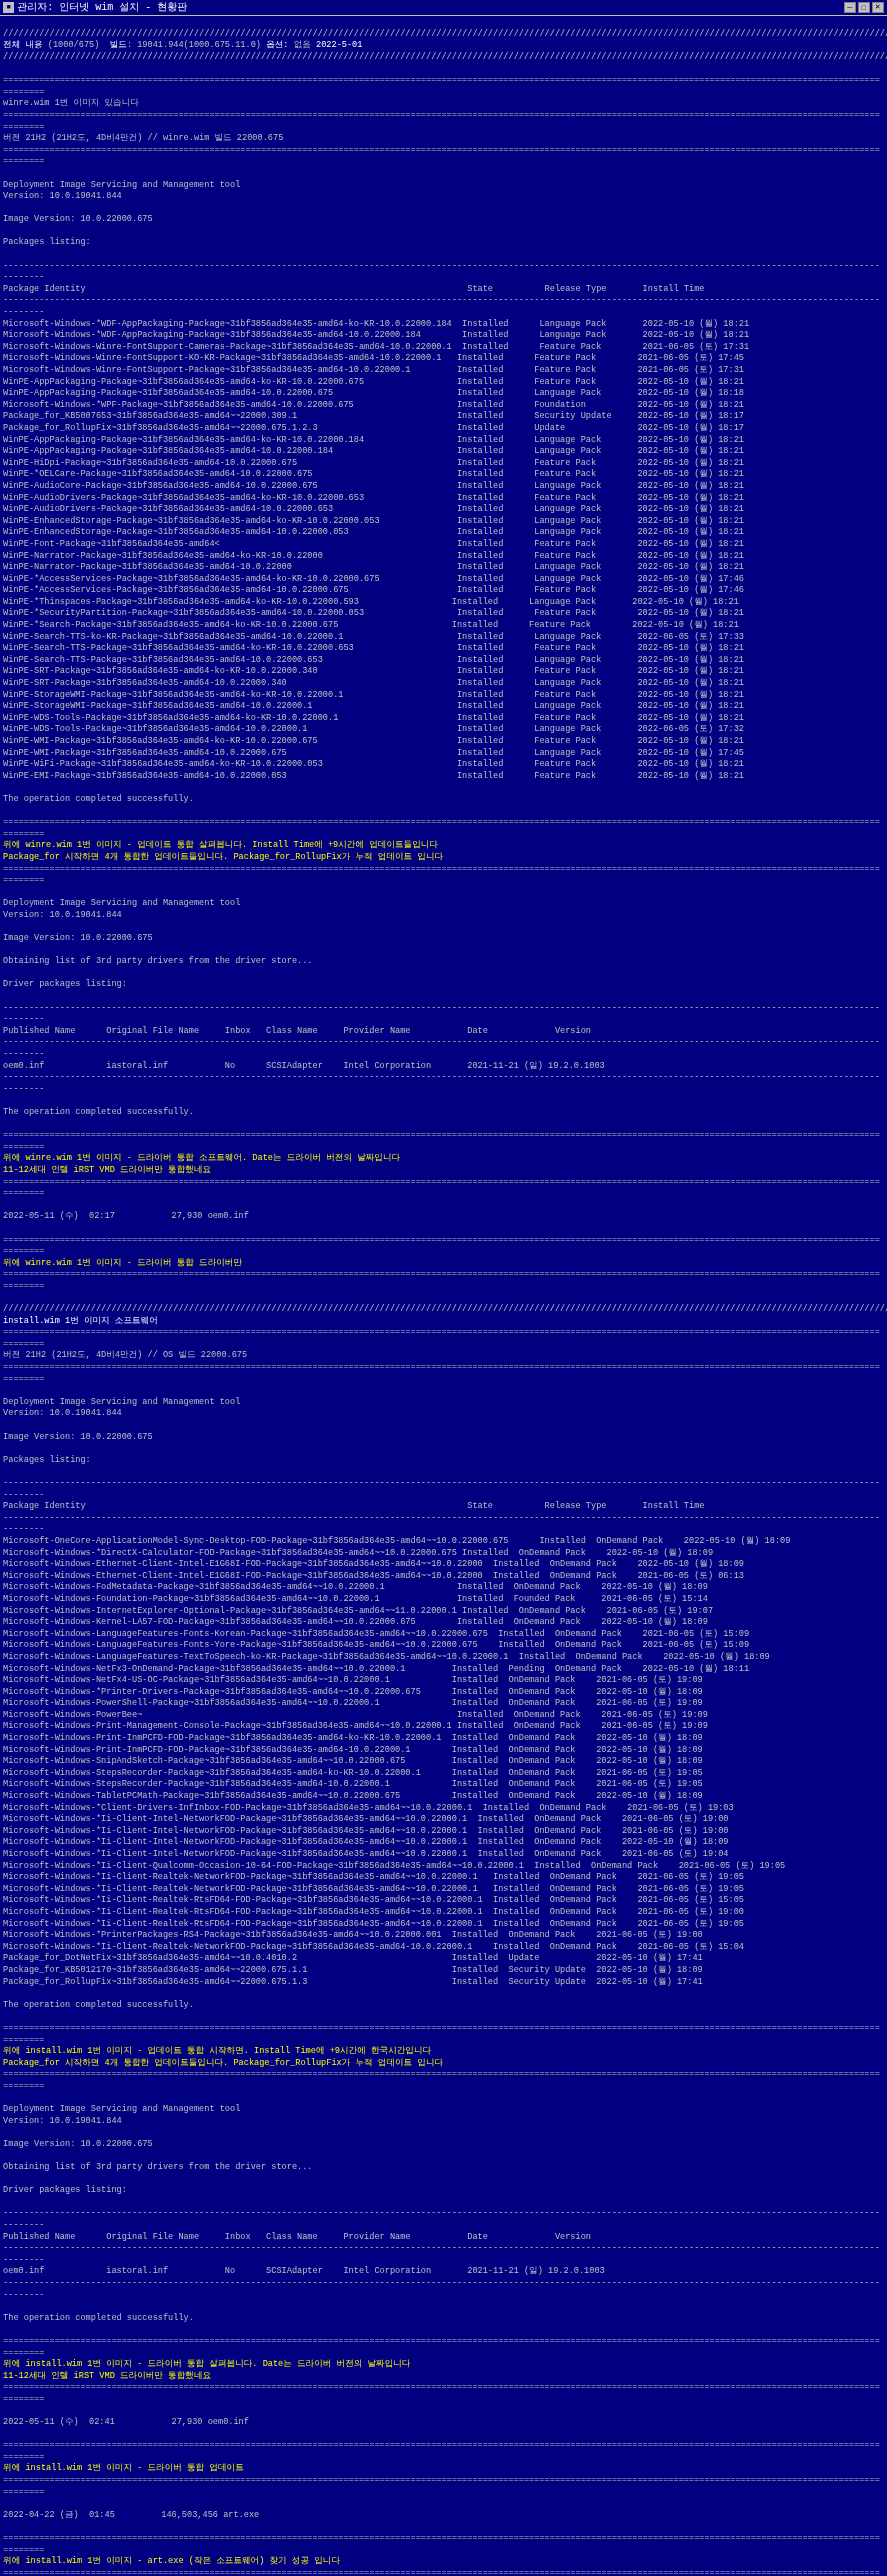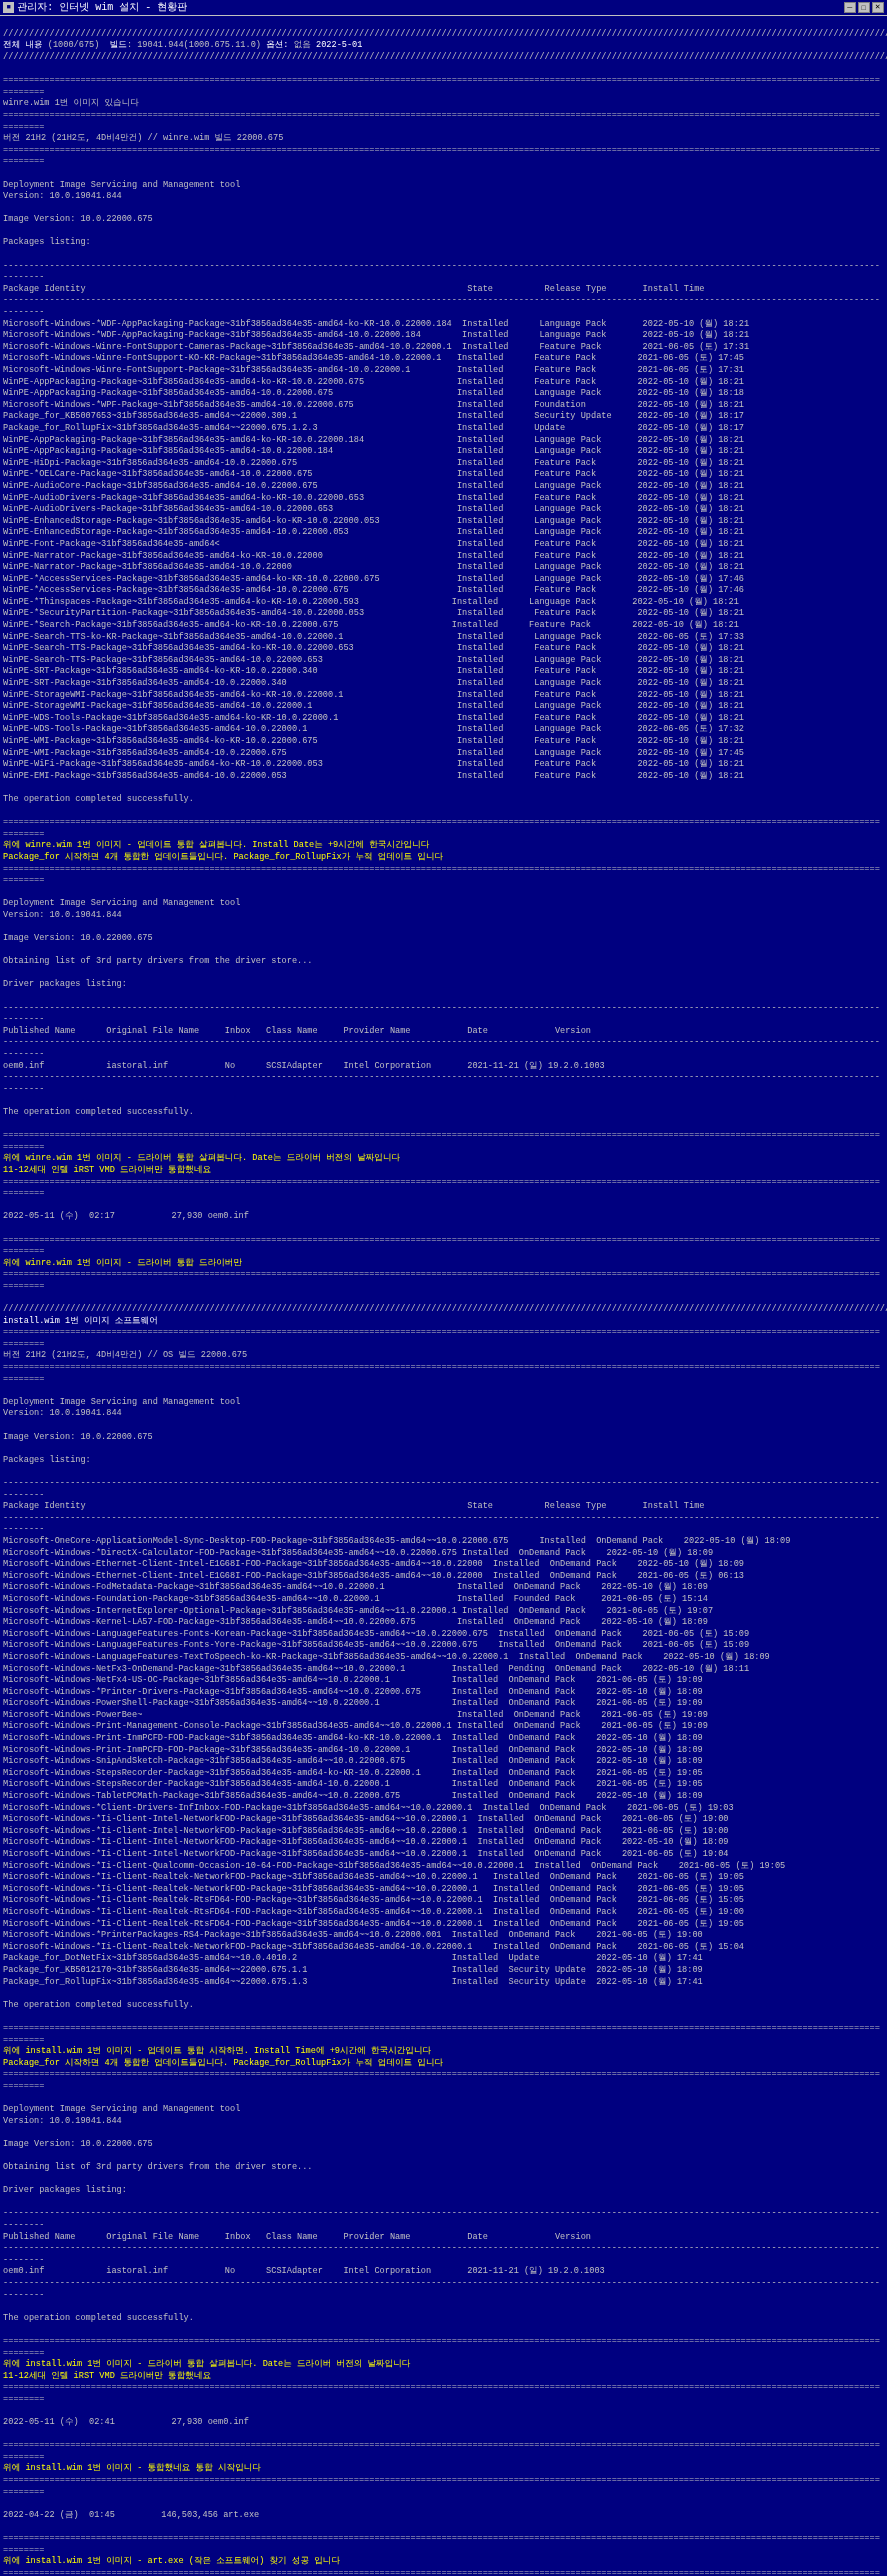--- a/index.html
+++ b/index.html
@@ -149,21 +149,21 @@
 WinPE-WDS-Tools-Package~31bf3856ad364e35-amd64-ko-KR-10.0.22000.1                       Installed      Feature Pack        2022-05-10 (월) 18:21
 WinPE-WDS-Tools-Package~31bf3856ad364e35-amd64-10.0.22000.1                             Installed      Language Pack       2022-06-05 (토) 17:32
 WinPE-WMI-Package~31bf3856ad364e35-amd64-ko-KR-10.0.22000.675                           Installed      Feature Pack        2022-05-10 (월) 18:21
 WinPE-WMI-Package~31bf3856ad364e35-amd64-10.0.22000.675                                 Installed      Language Pack       2022-05-10 (월) 17:45
 WinPE-WiFi-Package~31bf3856ad364e35-amd64-ko-KR-10.0.22000.053                          Installed      Feature Pack        2022-05-10 (월) 18:21
 WinPE-EMI-Package~31bf3856ad364e35-amd64-10.0.22000.053                                 Installed      Feature Pack        2022-05-10 (월) 18:21
 
 The operation completed successfully.
 
 <span class="separator">==================================================================================================================================================================================</span>
-<span class="yellow">위에 winre.wim 1번 이미지 - 업데이트 통합 살펴봅니다. Install Date는 +9시간에 한국시간입니다</span>
+<span class="yellow">위에 winre.wim 1번 이미지 - 업데이트 통합 살펴봅니다. Install Time에 +9시간에 업데이트들입니다</span>
 <span class="yellow">Package_for 시작하면 4개 통합한 업데이트들입니다. Package_for_RollupFix가 누적 업데이트 입니다</span>
 <span class="separator">==================================================================================================================================================================================</span>
 
 Deployment Image Servicing and Management tool
 Version: 10.0.19041.844
 
 Image Version: 10.0.22000.675
 
 Obtaining list of 3rd party drivers from the driver store...
 
@@ -171,21 +171,21 @@
 
 <span class="separator">----------------------------------------------------------------------------------------------------------------------------------------------------------------------------------</span>
 Published Name      Original File Name     Inbox   Class Name     Provider Name           Date             Version
 <span class="separator">----------------------------------------------------------------------------------------------------------------------------------------------------------------------------------</span>
 oem0.inf            iastoral.inf           No      SCSIAdapter    Intel Corporation       2021-11-21 (일) 19.2.0.1003
 <span class="separator">----------------------------------------------------------------------------------------------------------------------------------------------------------------------------------</span>
 
 The operation completed successfully.
 
 <span class="separator">==================================================================================================================================================================================</span>
-<span class="yellow">위에 winre.wim 1번 이미지 - 드라이버 통합 살펴봅니다. Date는 드라이버 버전의 날짜입니다</span>
+<span class="yellow">위에 winre.wim 1번 이미지 - 드라이버 통합 소프트웨어. Date는 드라이버 버전의 날짜입니다</span>
 <span class="yellow">11-12세대 인텔 iRST VMD 드라이버만 통합했네요</span>
 <span class="separator">==================================================================================================================================================================================</span>
 
 2022-05-11 (수)  02:17           27,930 oem0.inf
 
 <span class="separator">==================================================================================================================================================================================</span>
 <span class="yellow">위에 winre.wim 1번 이미지 - 드라이버 통합 드라이버만</span>
 <span class="separator">==================================================================================================================================================================================</span>
 
 ////////////////////////////////////////////////////////////////////////////////////////////////////////////////////////////////////////////////////////////////////////////////////
@@ -269,21 +269,21 @@
 The operation completed successfully.
 
 <span class="separator">==================================================================================================================================================================================</span>
 <span class="yellow">위에 install.wim 1번 이미지 - 드라이버 통합 살펴봅니다. Date는 드라이버 버전의 날짜입니다</span>
 <span class="yellow">11-12세대 인텔 iRST VMD 드라이버만 통합했네요</span>
 <span class="separator">==================================================================================================================================================================================</span>
 
 2022-05-11 (수)  02:41           27,930 oem0.inf
 
 <span class="separator">==================================================================================================================================================================================</span>
-<span class="yellow">위에 install.wim 1번 이미지 - 통합했네요 통합 시작입니다</span>
+<span class="yellow">위에 install.wim 1번 이미지 - 드라이버 통합 업데이트</span>
 <span class="separator">==================================================================================================================================================================================</span>
 
 2022-04-22 (금)  01:45         146,503,456 art.exe
 
 <span class="separator">==================================================================================================================================================================================</span>
 <span class="yellow">위에 install.wim 1번 이미지 - art.exe (작은 소프트웨어) 찾기 성공 입니다</span>
 <span class="separator">==================================================================================================================================================================================</span>
 
 
 모든 작업을 완료했습니다

